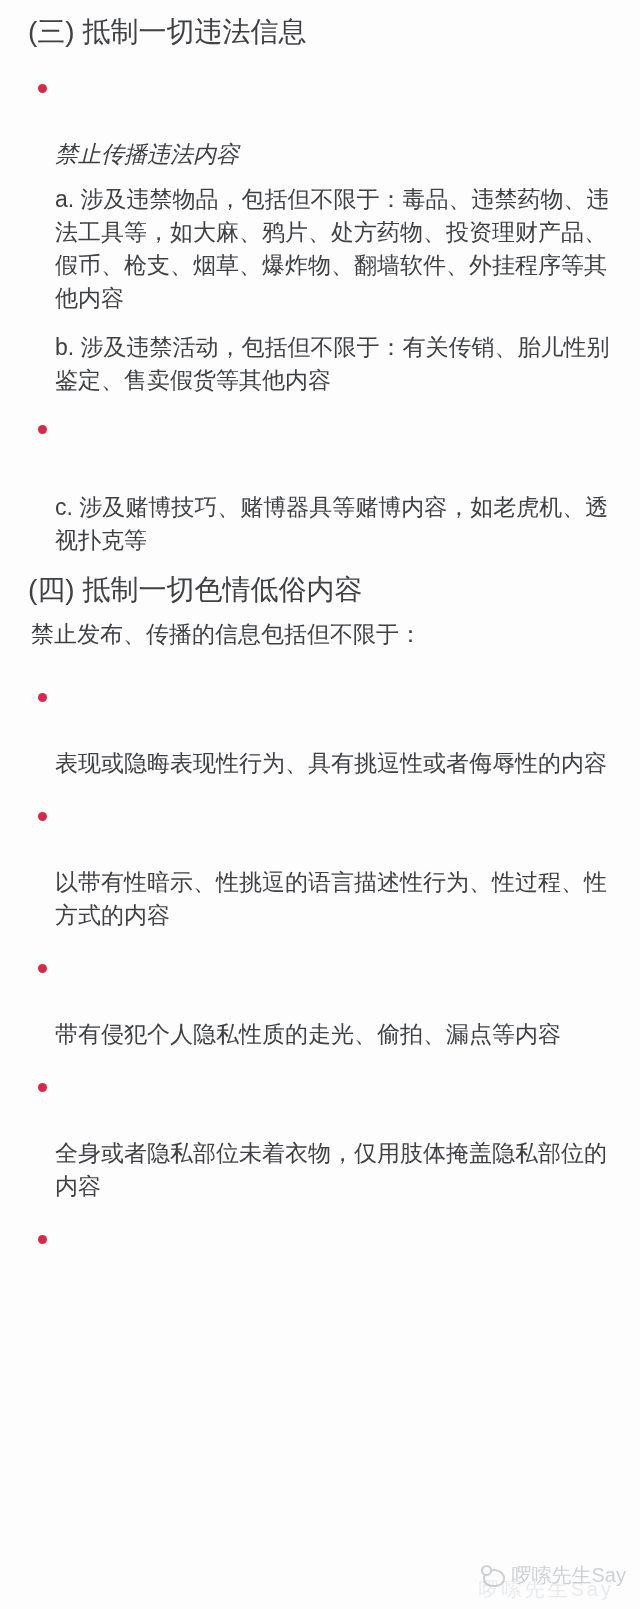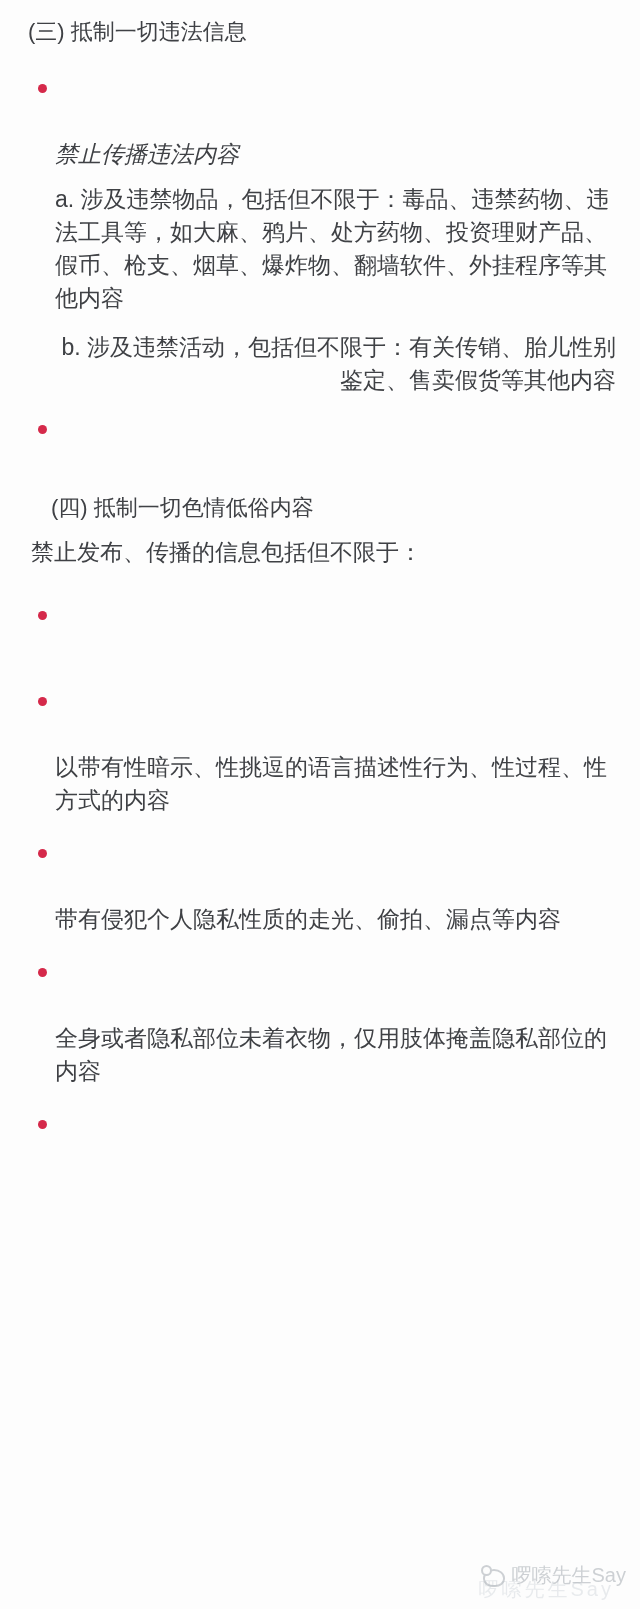--- a/index.html
+++ b/index.html
@@ -14,29 +14,28 @@
     height: 1609px;
     overflow: hidden;
     background: #fdfdfd;
     font-family: "Liberation Sans", "DejaVu Sans", sans-serif;
     font-size: 23px;
     line-height: 33px;
     color: #3f4145;
     padding: 15px 24px 0 28px;
   }
   .heading {
-    font-size: 22px;
+    font-size: 28px;
     font-weight: 400;
     margin: 0 0 24px 0;
     white-space: pre-line;
   }
   .heading.second {
     margin-top: 8px;
     margin-bottom: 12px;
-    margin-left: 23px;
   }
   .intro {
     margin: 0 0 30px 3px;
     white-space: pre-line;
   }
   .bullet-item {
     position: relative;
     padding-left: 27px;
     margin: 0 0 20px 0;
     white-space: pre-line;
@@ -54,21 +53,20 @@
     border-radius: 50%;
     background: #d5294a;
   }
   .sub-para {
     margin: 0 0 16px 0;
     padding-left: 27px;
     white-space: pre-line;
   }
   .sub-para.block-end {
     margin-bottom: 16px;
-    text-align: right;
   }
   .watermark {
     position: absolute;
     top: 1563px;
     right: 14px;
     display: flex;
     align-items: center;
     gap: 7px;
     font-size: 20px;
     line-height: 24px;
@@ -127,26 +125,29 @@
   <p class="sub-para">a. 涉及违禁物品，包括但不限于：毒品、违禁药物、违
 法工具等，如大麻、鸦片、处方药物、投资理财产品、
 假币、枪支、烟草、爆炸物、翻墙软件、外挂程序等其
 他内容</p>
   <p class="sub-para block-end">b. 涉及违禁活动，包括但不限于：有关传销、胎儿性别
 鉴定、售卖假货等其他内容</p>
 
   <div class="bullet-item label-row">
     <span class="dot"></span>
   </div>
+  <p class="sub-para block-end">c. 涉及赌博技巧、赌博器具等赌博内容，如老虎机、透
+视扑克等</p>
 
   <h2 class="heading second">(四) 抵制一切色情低俗内容</h2>
   <p class="intro">禁止发布、传播的信息包括但不限于：</p>
 
   <div class="bullet-item">
     <span class="dot"></span>
+    <span>表现或隐晦表现性行为、具有挑逗性或者侮辱性的内容</span>
   </div>
   <div class="bullet-item">
     <span class="dot"></span>
     <span>以带有性暗示、性挑逗的语言描述性行为、性过程、性
 方式的内容</span>
   </div>
   <div class="bullet-item">
     <span class="dot"></span>
     <span>带有侵犯个人隐私性质的走光、偷拍、漏点等内容</span>
   </div>

